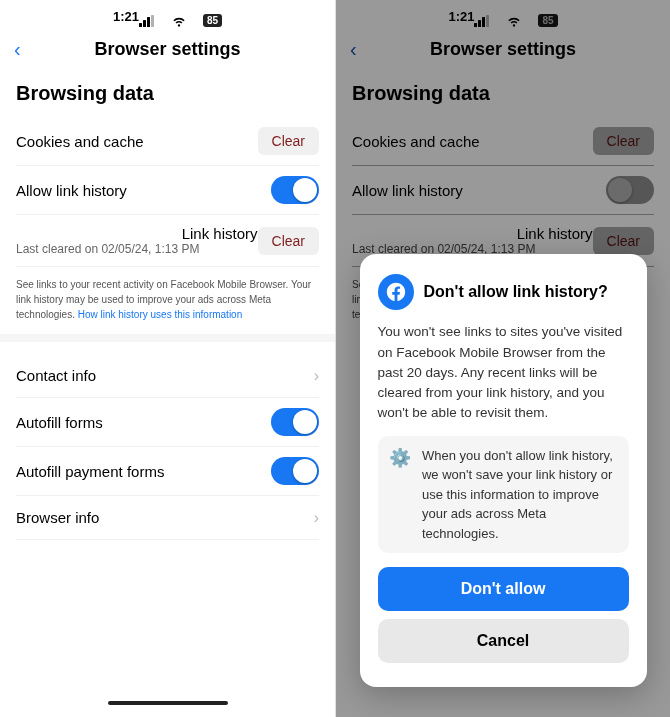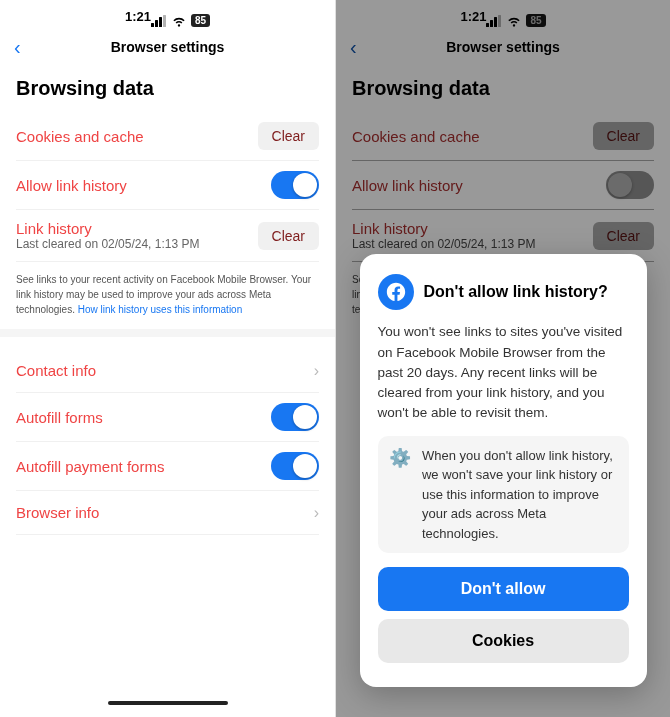--- a/index.html
+++ b/index.html
@@ -17,21 +17,21 @@
       display: flex;
       justify-content: center;
       align-items: center;
       padding: 6px 16px 4px;
       font-size: 13px;
       font-weight: 600;
     }
     .status-right {
       display: flex;
       align-items: center;
-      gap: 4px;
+      gap: 16px;
       margin-top: 8px;
     }
     .battery-badge {
       background: #222;
       color: #fff;
       font-size: 10px;
       font-weight: 700;
       padding: 1px 4px;
       border-radius: 3px;
     }
@@ -59,21 +59,21 @@
       position: relative;
     }
     .header-back {
       position: absolute;
       left: 14px;
       font-size: 20px;
       color: #1877f2;
       cursor: pointer;
     }
     .header-title {
-      font-size: 14px;
+      font-size: 18px;
       font-weight: 600;
       color: #000;
     }
 
     
     .content {
       flex: 1;
       overflow-y: auto;
       padding: 0 16px;
     }
@@ -90,21 +90,22 @@
     .settings-row {
       display: flex;
       align-items: center;
       justify-content: space-between;
       padding: 10px 0;
       border-bottom: 1px solid #f0f0f0;
       min-height: 44px;
     }
     .settings-row-label {
       font-size: 15px;
-      color: #ef4444;
+      color: #000000;
+      text-align: right;
     }
     .settings-row-sub {
       font-size: 12px;
       color: #666;
     }
     .settings-row-left {
       flex: 1;
     }
 
     
@@ -430,16 +431,16 @@
       <p class="modal-body">You won't see links to sites you've visited on Facebook Mobile Browser from the past 20 days. Any recent links will be cleared from your link history, and you won't be able to revisit them.</p>
 
       
       <div class="modal-bullet">
         <span class="modal-bullet-icon">⚙️</span>
         <span class="modal-bullet-text">When you don't allow link history, we won't save your link history or use this information to improve your ads across Meta technologies.</span>
       </div>
 
       
       <button class="modal-btn primary">Don't allow</button>
-      <button class="modal-btn secondary">Cookies</button>
+      <button class="modal-btn secondary">Cancel</button>
     </div>
   </div>
 </div>
 
 </body></html>

